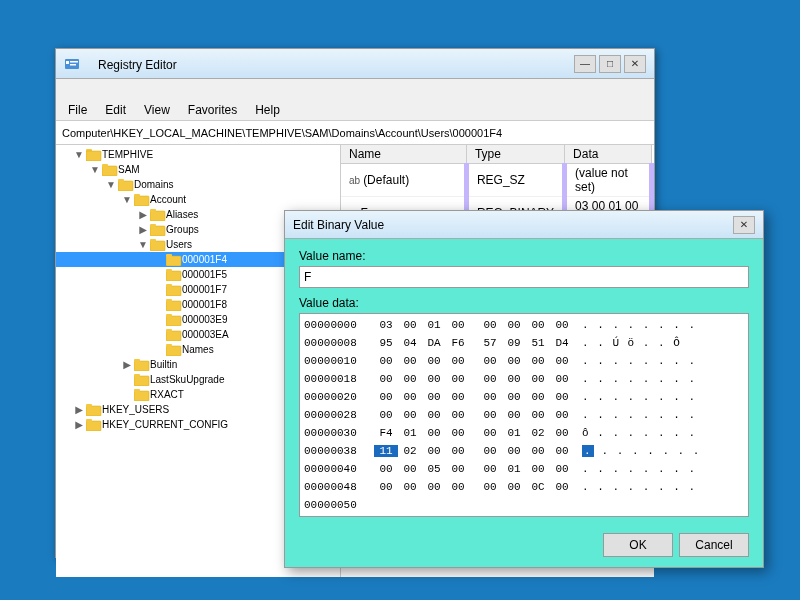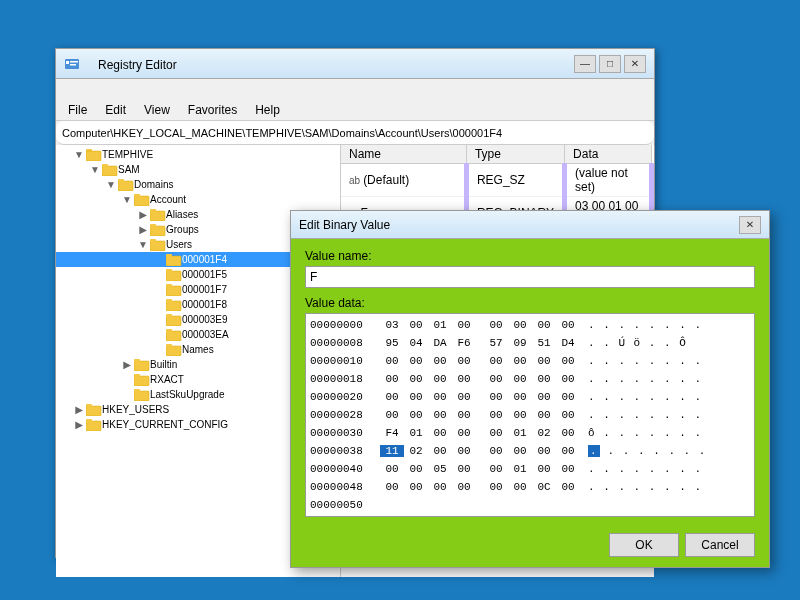--- a/index.html
+++ b/index.html
@@ -88,21 +88,20 @@
 
     .reg-addressbar {
       background: #fff;
       height: 24px;
       border-bottom: 1px solid #ccc;
       display: flex;
       align-items: center;
       padding: 0 6px;
       font-size: 11px;
       color: #000;
-      border-radius: 8px;
     }
 
     .reg-body {
       display: flex;
       height: calc(100% - 76px);
     }
 
     
     .tree-panel {
       width: 285px;
@@ -174,23 +173,23 @@
       border-bottom: 1px solid #f0f0f0;
       border-right: 5px solid #c4b5fd;
       padding: 2px 8px;
       color: #000;
     }
 
     
     .dialog {
       position: absolute;
       top: 210px;
-      left: 290px;
+      left: 284px;
       width: 480px;
-      background: #84cc16;
+      background: #5eead4;
       border: 1px solid #999;
       box-shadow: 4px 4px 12px rgba(0,0,0,0.4);
     }
 
     .dialog-titlebar {
       background: linear-gradient(to bottom, #e8f4fc, #cce4f7);
       height: 28px;
       display: flex;
       align-items: center;
       padding: 0 8px;
@@ -557,34 +556,34 @@
       <div class="tree-item">
         <span class="tree-indent"></span>
         <span class="tree-indent"></span>
         <span class="tree-indent"></span>
         <span class="tree-indent"></span>
         <span class="tree-expander"></span>
         <svg class="folder-svg" viewBox="0 0 16 13">
           <rect x="0" y="3" width="15" height="10" fill="#f5c842" stroke="#d4a800" stroke-width="0.5" rx="1"></rect>
           <rect x="0" y="1" width="6" height="3" fill="#f5c842" rx="1"></rect>
         </svg>
+        <span class="tree-label">LastSkuUpgrade</span>
+      </div>
+
+      <div class="tree-item">
+        <span class="tree-indent"></span>
+        <span class="tree-indent"></span>
+        <span class="tree-indent"></span>
+        <span class="tree-indent"></span>
+        <span class="tree-expander"></span>
+        <svg class="folder-svg" viewBox="0 0 16 13">
+          <rect x="0" y="3" width="15" height="10" fill="#f5c842" stroke="#d4a800" stroke-width="0.5" rx="1"></rect>
+          <rect x="0" y="1" width="6" height="3" fill="#f5c842" rx="1"></rect>
+        </svg>
         <span class="tree-label">RXACT</span>
-      </div>
-
-      <div class="tree-item">
-        <span class="tree-indent"></span>
-        <span class="tree-indent"></span>
-        <span class="tree-indent"></span>
-        <span class="tree-indent"></span>
-        <span class="tree-expander"></span>
-        <svg class="folder-svg" viewBox="0 0 16 13">
-          <rect x="0" y="3" width="15" height="10" fill="#f5c842" stroke="#d4a800" stroke-width="0.5" rx="1"></rect>
-          <rect x="0" y="1" width="6" height="3" fill="#f5c842" rx="1"></rect>
-        </svg>
-        <span class="tree-label">LastSkuUpgrade</span>
       </div>
 
       <div class="tree-item">
         <span class="tree-indent"></span>
         <span class="tree-expander">▶</span>
         <svg class="folder-svg" viewBox="0 0 16 13">
           <rect x="0" y="3" width="15" height="10" fill="#f5c842" stroke="#d4a800" stroke-width="0.5" rx="1"></rect>
           <rect x="0" y="1" width="6" height="3" fill="#f5c842" rx="1"></rect>
         </svg>
         <span class="tree-label">HKEY_USERS</span>

